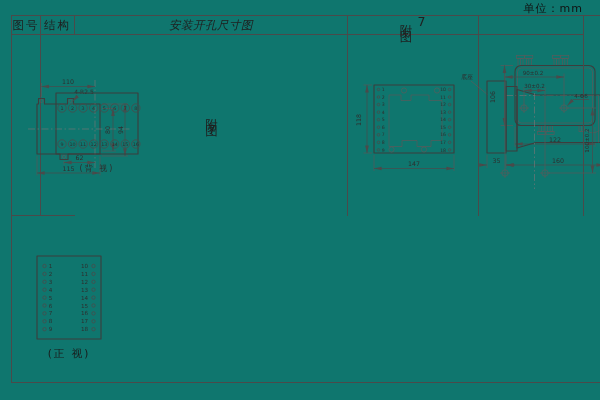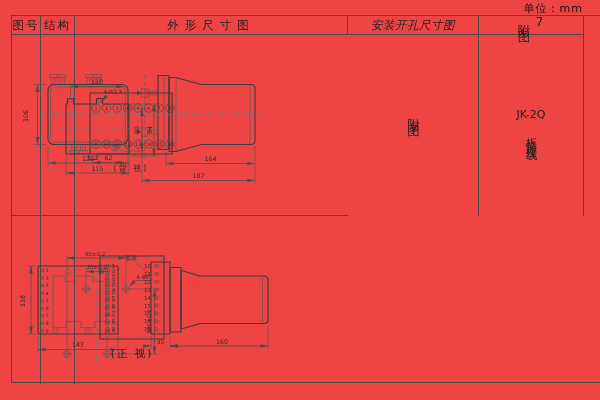--- a/index.html
+++ b/index.html
@@ -1,16 +1,16 @@
 <!DOCTYPE html>
 <html><head>
 <meta charset="utf-8">
 <style>
   html,body{margin:0;padding:0;background:#fff;}
-  .page{position:relative;width:600px;height:400px;background:#ef4444;overflow:hidden;
+  .page{position:relative;width:600px;height:400px;background:#0f766e;overflow:hidden;
         font-family:"DejaVu Sans","Liberation Sans",sans-serif;color:#1f1f1f;}
   .unit{position:absolute;top:1px;right:17px;font-size:11px;letter-spacing:1px;color:#111;}
   .tbl{position:absolute;left:11px;top:15px;width:600px;height:368px;
        display:grid;grid-template-columns:29px 34px 273px 131px 105px;
        grid-template-rows:19px 181px 168px;border:1.2px solid #4a4a4a;box-sizing:border-box;}
   .cell{position:relative;box-sizing:border-box;}
   .br{border-right:1px solid #4a4a4a;}
   .bb{border-bottom:1px solid #4a4a4a;}
   .hd{display:flex;align-items:center;justify-content:center;font-size:11.5px;white-space:nowrap;}
   .ls2{letter-spacing:2px;} .ls6{letter-spacing:6px;} .ls4{letter-spacing:4px;} .ls1{letter-spacing:0.5px;font-style:italic;}
@@ -43,21 +43,20 @@
   </defs>
 </svg>
 
 <div class="page">
   <div class="unit">单位：mm</div>
 
   <div class="tbl">
 
     <div class="cell hd br bb ls2">图号</div>
     <div class="cell hd br bb ls2">结构</div>
-    <div class="cell hd br bb ls6">外形尺寸图</div>
     <div class="cell hd br bb ls1">安装开孔尺寸图</div>
 
     <div class="cell vcell br bb">
       <div class="vtext figno">附图7</div>
     </div>
 
 
     <div class="cell br bb">
       <svg width="273" height="181" viewBox="0 0 273 181">
         <g>
@@ -200,24 +199,20 @@
             <text x="94.85000000000001" y="110.7" text-anchor="middle" font-size="4.8" fill="#2e2e2e" stroke="none">16</text>
           </g>
         <text class="viewlbl" x="56" y="136" text-anchor="middle">(背 视)</text>
       </svg>
     </div>
 
     <div class="cell vcell br">
       <div class="vtext figno">附图7</div>
     </div>
 
-    <div class="cell vcell br">
-      <div class="model">JK-2Q</div>
-      <div class="vtext wiring">板前接线</div>
-    </div>
 
     <div class="cell br">
       <svg width="273" height="168" viewBox="0 0 273 168">
         <g>
           <rect class="ol" x="26" y="50" width="80" height="68"></rect>
           <path class="tl" d="M41,60 L53,60 L53,65.5 L63,65.5 L63,60 L81,60 L81,65.5 L94,65.5 L94,105.5 L83,105.5 L83,111.5 L69,111.5 L69,105.5 L54,105.5 L54,111.5 L41,111.5 Z"></path>
           <circle class="tl" cx="56" cy="55.5" r="2.6"></circle>
           <circle class="tl" cx="89" cy="55.5" r="2.6"></circle>
           <circle class="tl" cx="43.5" cy="114.5" r="2.6"></circle>
           <circle class="tl" cx="76" cy="114.5" r="2.6"></circle>

